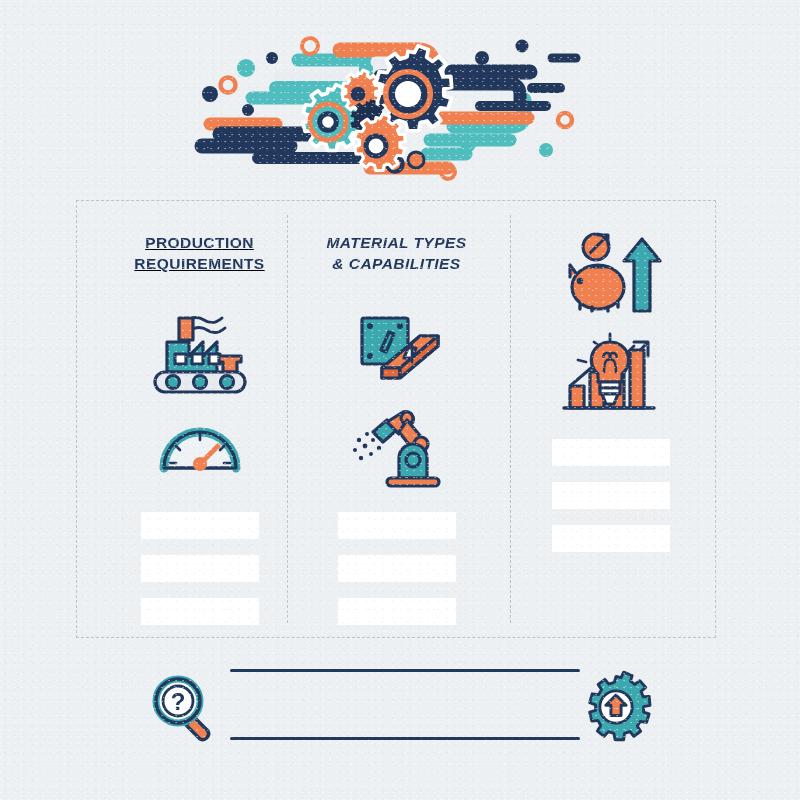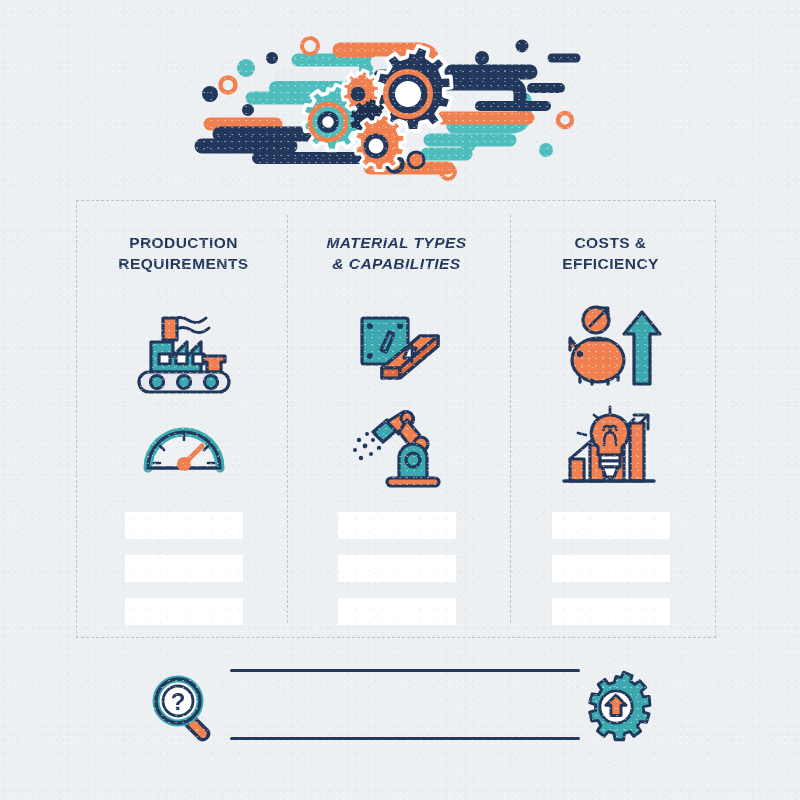--- a/index.html
+++ b/index.html
@@ -62,21 +62,21 @@
 
   .column {
     position: absolute;
     top: 0;
     width: 213px;
     height: 100%;
     display: flex;
     flex-direction: column;
     align-items: center;
   }
-  #column-1 { left: 0px; }
+  #column-1 { left: 16px; text-decoration: underline; }
   #column-2 { left: 213px; font-style: italic; }
   #column-3 { left: 427px; }
 
   .col-title {
     margin-top: 31px;
     text-align: center;
     color: #22375c;
     font-size: 15.5px;
     font-weight: bold;
     letter-spacing: .45px;
@@ -351,22 +351,20 @@
     </div>
 
     <div class="bars">
       <div class="bar"></div>
       <div class="bar"></div>
       <div class="bar"></div>
     </div>
   </div>
 
   <div class="column" id="column-3">
-    <div class="col-title">COSTS &amp;
-EFFICIENCY</div>
 
     <div class="icon-slot-1">
       <svg width="110" height="96" viewBox="0 0 110 96">
         <g fill="none" stroke="#22375c" stroke-width="3.2" stroke-linecap="round" stroke-linejoin="round">
 
           <circle cx="40" cy="24" r="13" fill="#f0804f"></circle>
           <path d="M34,30 L50,14" stroke-width="3"></path>
           <path d="M42,12 L52,12 L52,22" stroke-width="3"></path>
 
           <path d="M78,88 L78,38 L68,38 L86,16 L104,38 L94,38 L94,88 Z" fill="#3aa8ae"></path>

